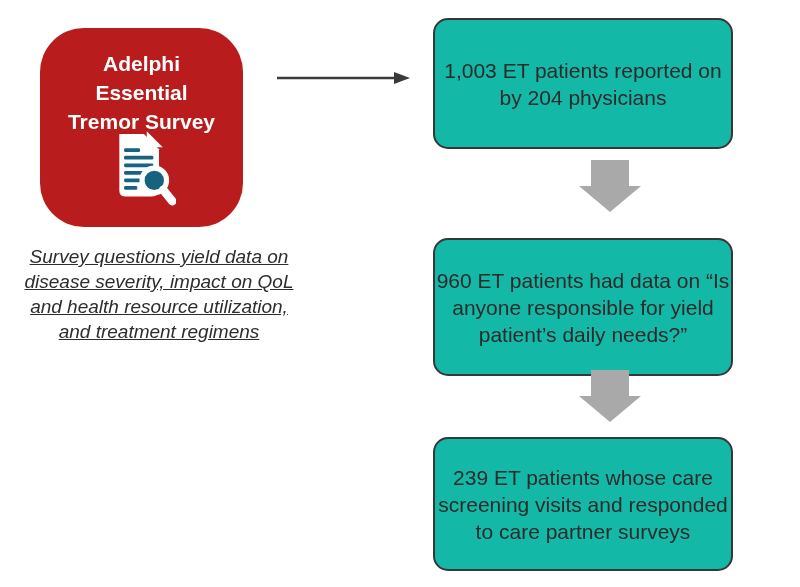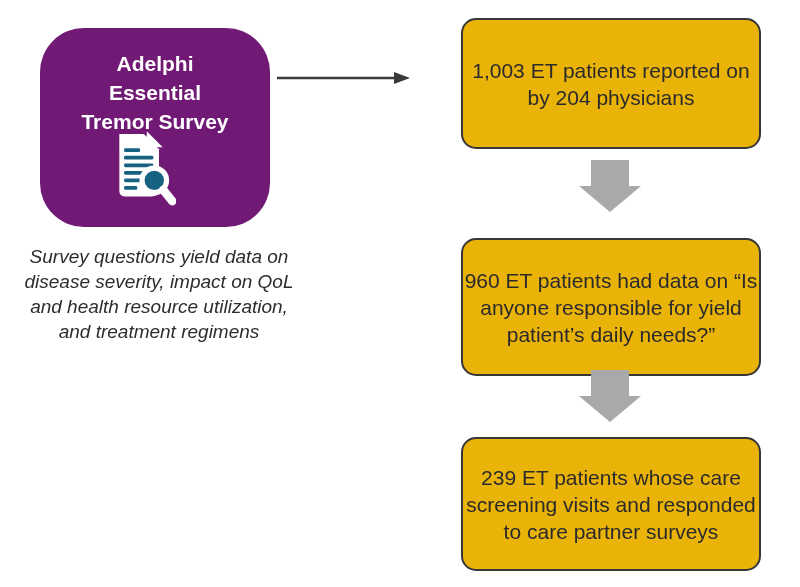--- a/index.html
+++ b/index.html
@@ -9,22 +9,22 @@
     height: 587px;
     background: #ffffff;
     font-family: "Liberation Sans", sans-serif;
     overflow: hidden;
   }
 
   
   .survey-card {
     position: absolute;
     left: 40px; top: 28px;
-    width: 230px; height: 199px;
-    background: #701a75;
+    width: 203px; height: 199px;
+    background: #b91c1c;
     border-radius: 44px;
   }
   .card-title {
     position: absolute;
     left: 0; top: 21px;
     width: 100%;
     text-align: center;
     color: #ffffff;
     font-size: 21px;
     font-weight: bold;
@@ -41,35 +41,34 @@
   .caption {
     position: absolute;
     left: 0; top: 244px;
     width: 318px;
     text-align: center;
     font-style: italic;
     font-size: 19px;
     line-height: 25px;
     color: #2d2d2d;
   }
-  .caption .cline { display: block; }
+  .caption .cline { display: block; text-decoration: underline; }
 
   
   .flow-box {
     position: absolute;
     left: 433px;
     width: 300px;
     border: 2.5px solid #373737;
     border-radius: 15px;
-    background: #eab308;
+    background: #14b8a6;
     box-sizing: border-box;
     display: flex;
     align-items: center;
     justify-content: center;
-    margin-left: 28px;
   }
   .flow-box .box-text {
     text-align: center;
     font-size: 21px;
     line-height: 27px;
     color: #2b2b2b;
     width: 100%;
   }
   .flow-box .bline { display: block; }
   .box-1 { top: 18px;  height: 131px; }

